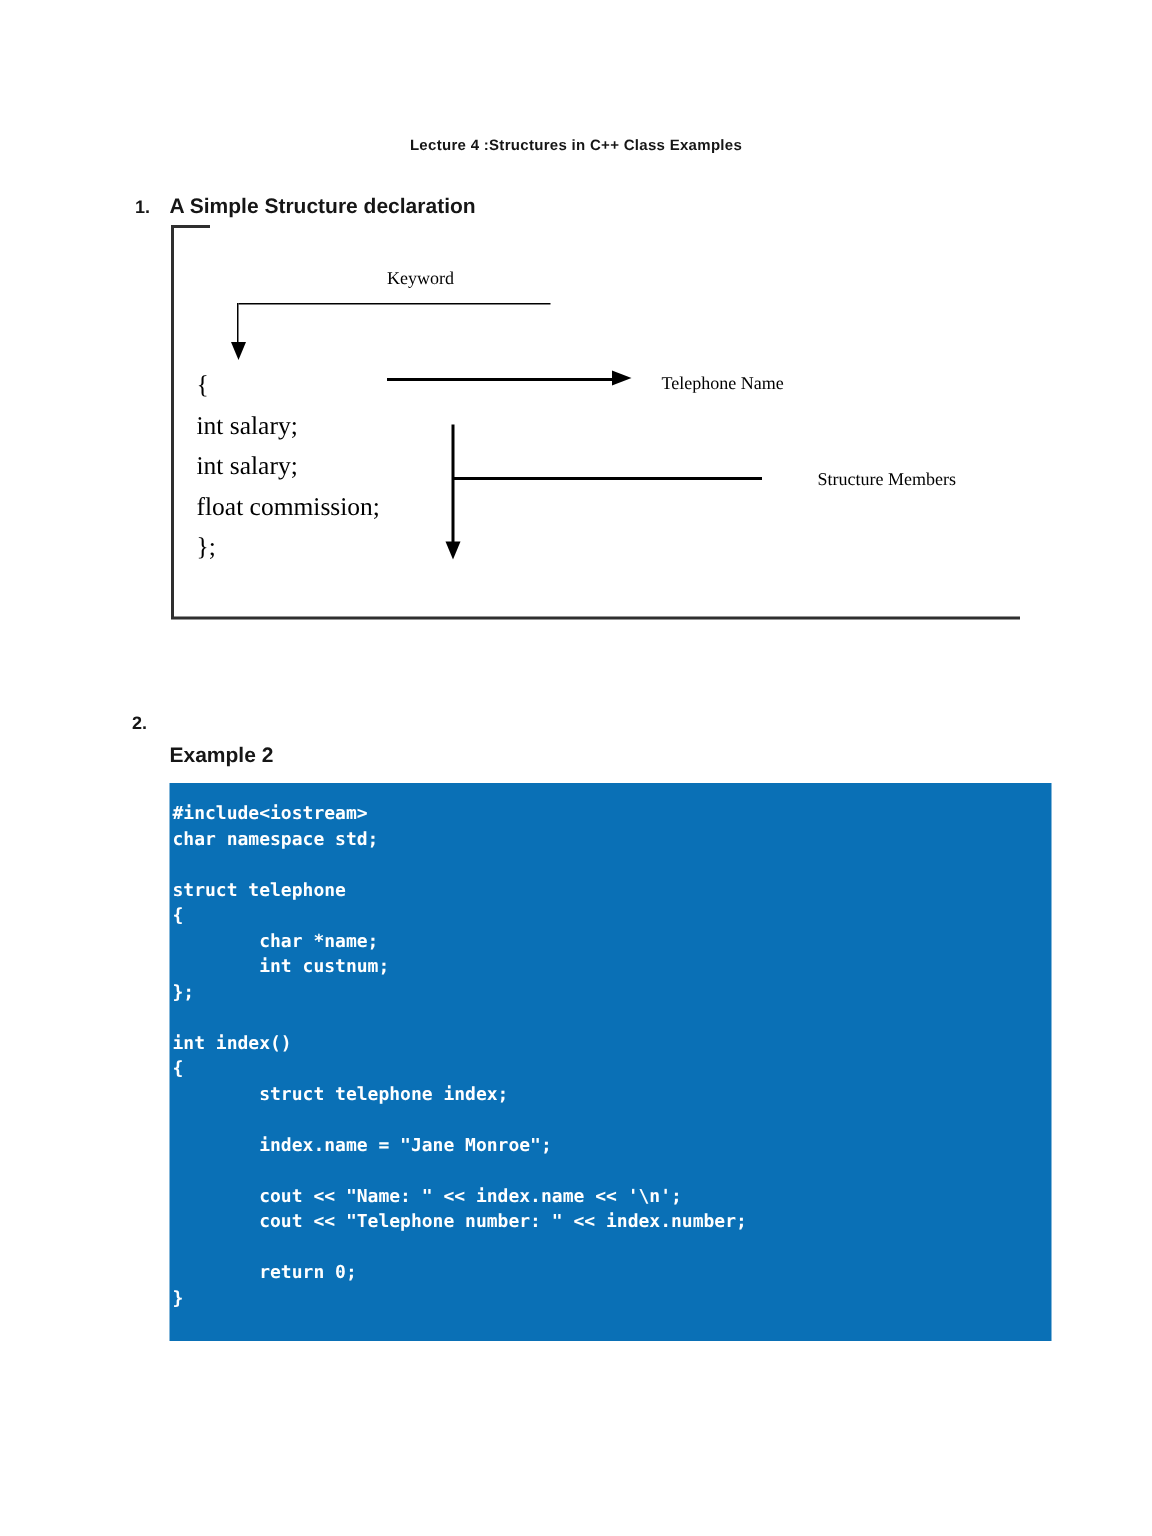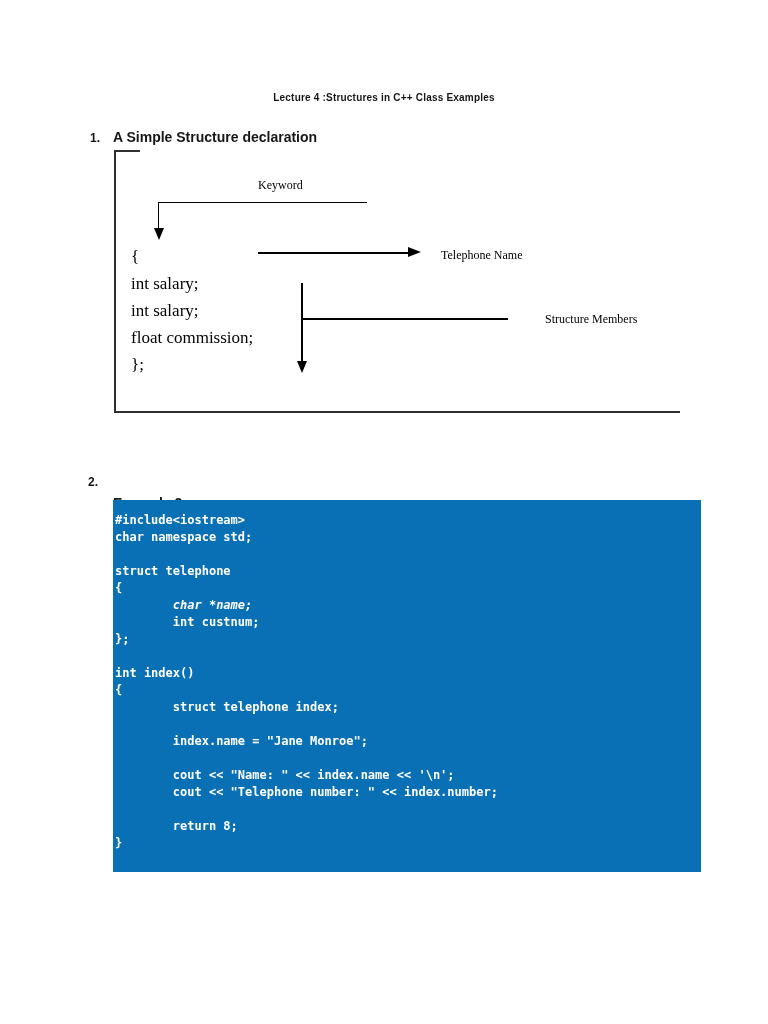--- a/index.html
+++ b/index.html
@@ -100,36 +100,36 @@
   <div class="abs serif" style="left:441px; top:248px;">Telephone Name</div>
 
   <div class="abs line-v" style="left:301px; top:283px; height:80px;"></div>
   <div class="abs arrow-down" style="left:297px; top:361px;"></div>
   <div class="abs line-h" style="left:302px; top:318px; width:206px;"></div>
   <div class="abs serif" style="left:531px; top:312px;margin-left:14px;">Structure Members</div>
 
   <div class="abs item-number" style="left:88px; top:475px;">2.</div>
   <div class="abs item-label" style="left:113px; top:495px;">Example 2</div>
 
-  <div class="abs code-block" style="background: rgb(10, 112, 182);">
+  <div class="abs code-block" style="background: rgb(10, 112, 182); margin-top: 22px;">
     <div class="code-line" style="color: rgb(255, 255, 255);">#include&lt;iostream&gt;</div>
     <div class="code-line" style="color: rgb(255, 255, 255);">char namespace std;</div>
     <div class="code-line" style="color: rgb(255, 255, 255);"></div>
     <div class="code-line" style="color: rgb(255, 255, 255);">struct telephone</div>
     <div class="code-line" style="color: rgb(255, 255, 255);">{</div>
-    <div class="code-line" style="color: rgb(255, 255, 255); font-style: italic;">        char *name;</div>
+    <div class="code-line" style="color: rgb(255, 255, 255);">        char *name;</div>
     <div class="code-line" style="color: rgb(255, 255, 255);">        int custnum;</div>
     <div class="code-line" style="color: rgb(255, 255, 255);">};</div>
     <div class="code-line" style="color: rgb(255, 255, 255);"></div>
     <div class="code-line" style="color: rgb(255, 255, 255);">int index()</div>
     <div class="code-line" style="color: rgb(255, 255, 255);">{</div>
     <div class="code-line" style="color: rgb(255, 255, 255);">        struct telephone index;</div>
     <div class="code-line" style="color: rgb(255, 255, 255);"></div>
     <div class="code-line" style="color: rgb(255, 255, 255);">        index.name = "Jane Monroe";</div>
     <div class="code-line" style="color: rgb(255, 255, 255);"></div>
     <div class="code-line" style="color: rgb(255, 255, 255);">        cout &lt;&lt; "Name: " &lt;&lt; index.name &lt;&lt; '\n';</div>
     <div class="code-line" style="color: rgb(255, 255, 255);">        cout &lt;&lt; "Telephone number: " &lt;&lt; index.number;</div>
     <div class="code-line" style="color: rgb(255, 255, 255);"></div>
-    <div class="code-line" style="color: rgb(255, 255, 255);">        return 8;</div>
+    <div class="code-line" style="color: rgb(255, 255, 255);">        return 0;</div>
     <div class="code-line" style="color: rgb(255, 255, 255);">}</div>
   </div>
 
 </div>
 
 </body></html>

